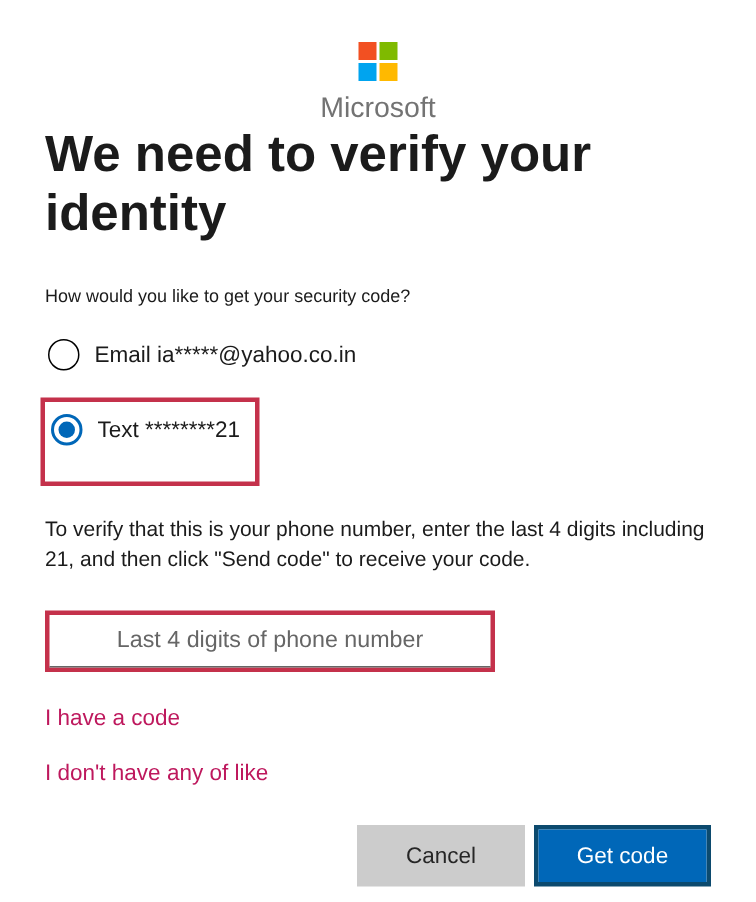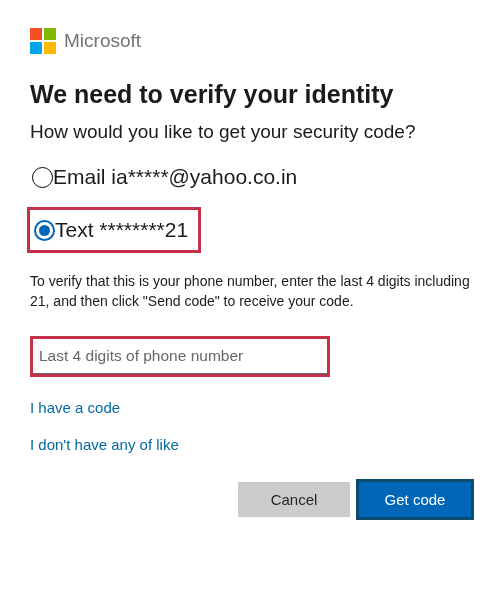--- a/index.html
+++ b/index.html
@@ -8,56 +8,57 @@
       background: #fff;
       width: 504px;
       height: 601px;
       padding: 28px 30px 30px 30px;
       color: #1b1b1b;
     }
     .logo-row {
       display: flex;
       align-items: center;
       gap: 8px;
-      margin-bottom: 26px;
+      flex-direction: column;
     }
     .ms-logo {
       width: 26px;
       height: 26px;
       display: grid;
       grid-template-columns: 1fr 1fr;
       grid-template-rows: 1fr 1fr;
       gap: 2px;
     }
     .ms-logo div { width: 100%; height: 100%; }
     .sq-r { background: #f25022; }
     .sq-g { background: #7fba00; }
     .sq-b { background: #00a4ef; }
     .sq-y { background: #ffb900; }
     .brand {
       color: #737373;
       font-size: 19px;
       font-weight: 500;
     }
     .heading {
-      font-size: 25px;
+      font-size: 34px;
       font-weight: 600;
       color: #1b1b1b;
-      margin-bottom: 12px;
+      margin-bottom: 28px;
     }
     .prompt {
-      font-size: 19px;
+      font-size: 12px;
       color: #1b1b1b;
       margin-bottom: 18px;
       margin-top: 12px;
     }
     .radio-row {
       display: flex;
       align-items: center;
-      font-size: 21px;
+      gap: 10px;
+      font-size: 15px;
       color: #1b1b1b;
       margin-bottom: 14px;
       padding: 4px 2px;
     }
     .radio-outer {
       width: 21px;
       height: 21px;
       border: 1.5px solid #000;
       border-radius: 50%;
       display: flex;
@@ -96,36 +97,36 @@
     }
     .phone-input {
       width: 100%;
       border: none;
       border-bottom: 1px solid #666;
       font-size: 15.5px;
       padding: 8px 6px;
       color: #1b1b1b;
       font-family: inherit;
       background: transparent;
+      text-align: center;
     }
     .phone-input::placeholder { color: #666; }
     .link {
-      color: #0369a1;
+      color: #be185d;
       font-size: 15px;
       display: block;
       margin-bottom: 20px;
       text-decoration: none;
       cursor: pointer;
     }
     .button-row {
       display: flex;
       justify-content: flex-end;
       gap: 0;
       margin-top: 26px;
-      align-items: center;
     }
     .btn {
       font-size: 15px;
       padding: 9px 0;
       width: 112px;
       text-align: center;
       border: none;
       cursor: pointer;
       font-family: inherit;
     }
@@ -161,21 +162,21 @@
 <h1 class="heading">We need to verify your identity</h1>
 
 <p class="prompt">How would you like to get your security code?</p>
 
 <div class="radio-row">
   <span class="radio-outer"></span>
   <span>Email ia*****@yahoo.co.in</span>
 </div>
 
 <div class="hl-red">
-  <div class="radio-row" style="margin-bottom:0;">
+  <div class="radio-row" style="margin-bottom:16px;">
     <span class="radio-outer selected">
       <span class="radio-inner"></span>
     </span>
     <span>Text ********21</span>
   </div>
 </div>
 
 <p class="instructions">To verify that this is your phone number, enter the last 4 digits including 21, and then click "Send code" to receive your code.</p>
 
 <div class="input-wrap">

